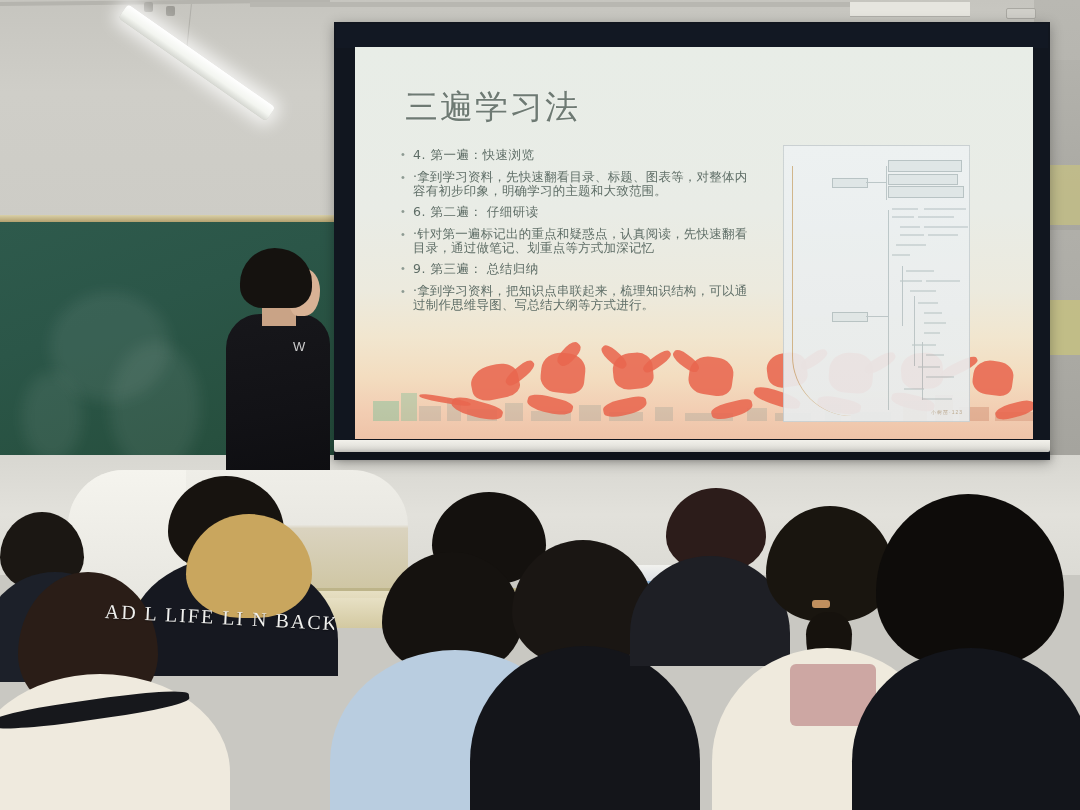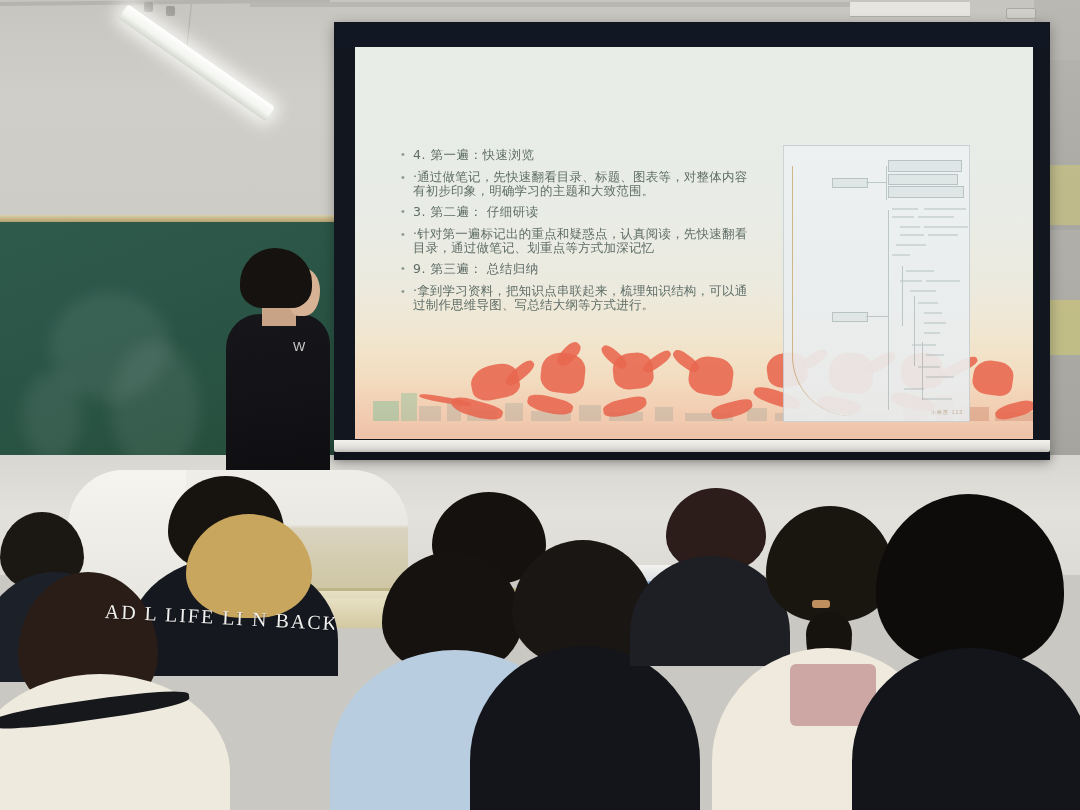--- a/index.html
+++ b/index.html
@@ -215,33 +215,34 @@
       <div class="sil" style="left:462px;bottom:26px;width:44px;height:15px;border-radius:40% 30% 50% 40%;transform:rotate(12deg);"></div>
 
       <div class="sil" style="left:546px;bottom:50px;width:42px;height:36px;border-radius:44% 40% 32% 38%;transform:rotate(-4deg);"></div>
       <div class="sil" style="left:584px;bottom:66px;width:40px;height:11px;border-radius:40%;transform:rotate(-26deg);"></div>
       <div class="sil" style="left:536px;bottom:30px;width:44px;height:14px;border-radius:40%;transform:rotate(14deg);"></div>
 
       <div class="sil" style="left:618px;bottom:44px;width:40px;height:34px;border-radius:44% 40% 32% 38%;transform:rotate(8deg);"></div>
       <div class="sil" style="left:640px;bottom:22px;width:40px;height:14px;border-radius:40%;transform:rotate(-16deg);"></div>
     </div>
 
+    <div class="slide-title">三遍学习法</div>
 
     <div class="bullets">
       <div class="bullet-row">
         <span class="dot">•</span>
         <span class="b-head">4. 第一遍：快速浏览</span>
       </div>
       <div class="bullet-row">
         <span class="dot">•</span>
-        <span class="b-body">·通过做笔记，先快速翻看目录、标题、图表等，对整体内容有初步印象，明确学习的主题和大致范围。</span>
-      </div>
-      <div class="bullet-row">
-        <span class="dot">•</span>
-        <span class="b-head">3. 第二遍： 仔细研读</span>
+        <span class="b-body">·拿到学习资料，先快速翻看目录、标题、图表等，对整体内容有初步印象，明确学习的主题和大致范围。</span>
+      </div>
+      <div class="bullet-row">
+        <span class="dot">•</span>
+        <span class="b-head">6. 第二遍： 仔细研读</span>
       </div>
       <div class="bullet-row">
         <span class="dot">•</span>
         <span class="b-body">·针对第一遍标记出的重点和疑惑点，认真阅读，先快速翻看目录，通过做笔记、划重点等方式加深记忆</span>
       </div>
       <div class="bullet-row">
         <span class="dot">•</span>
         <span class="b-head">9. 第三遍： 总结归纳</span>
       </div>
       <div class="bullet-row">

